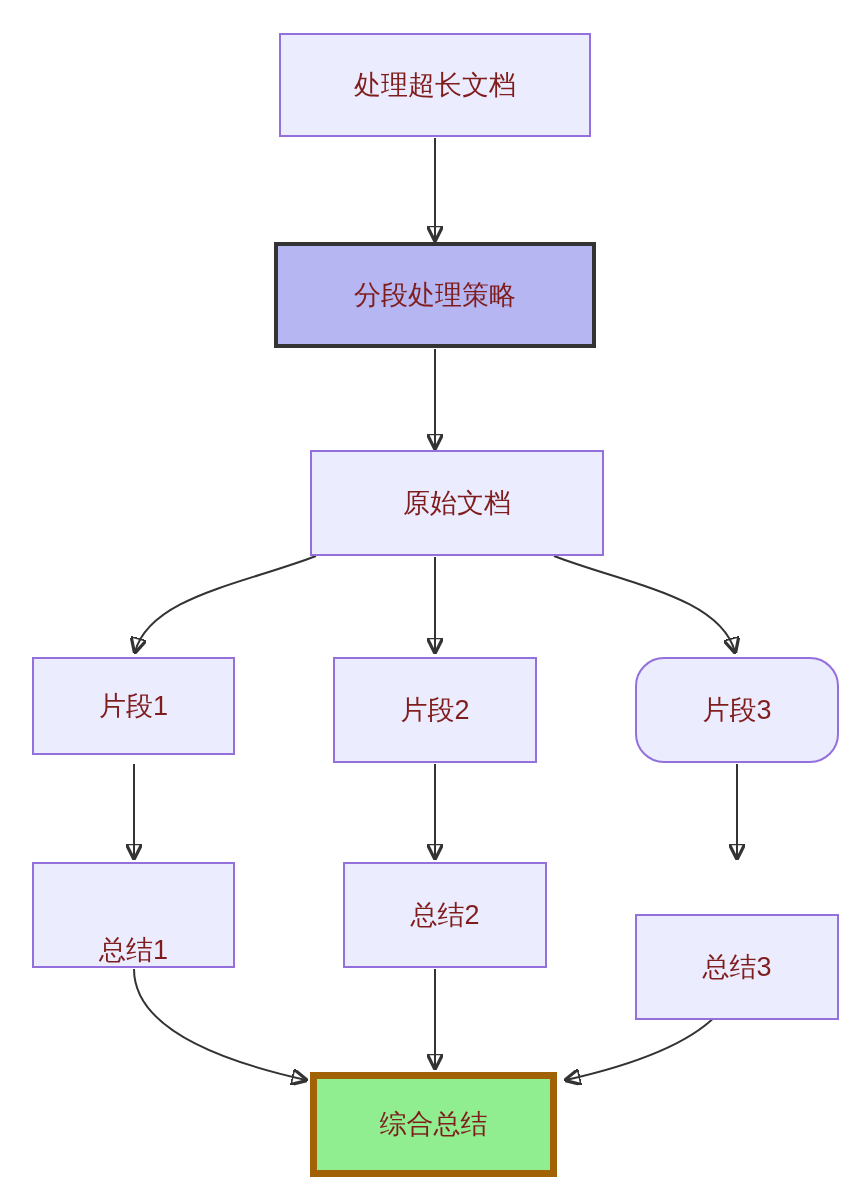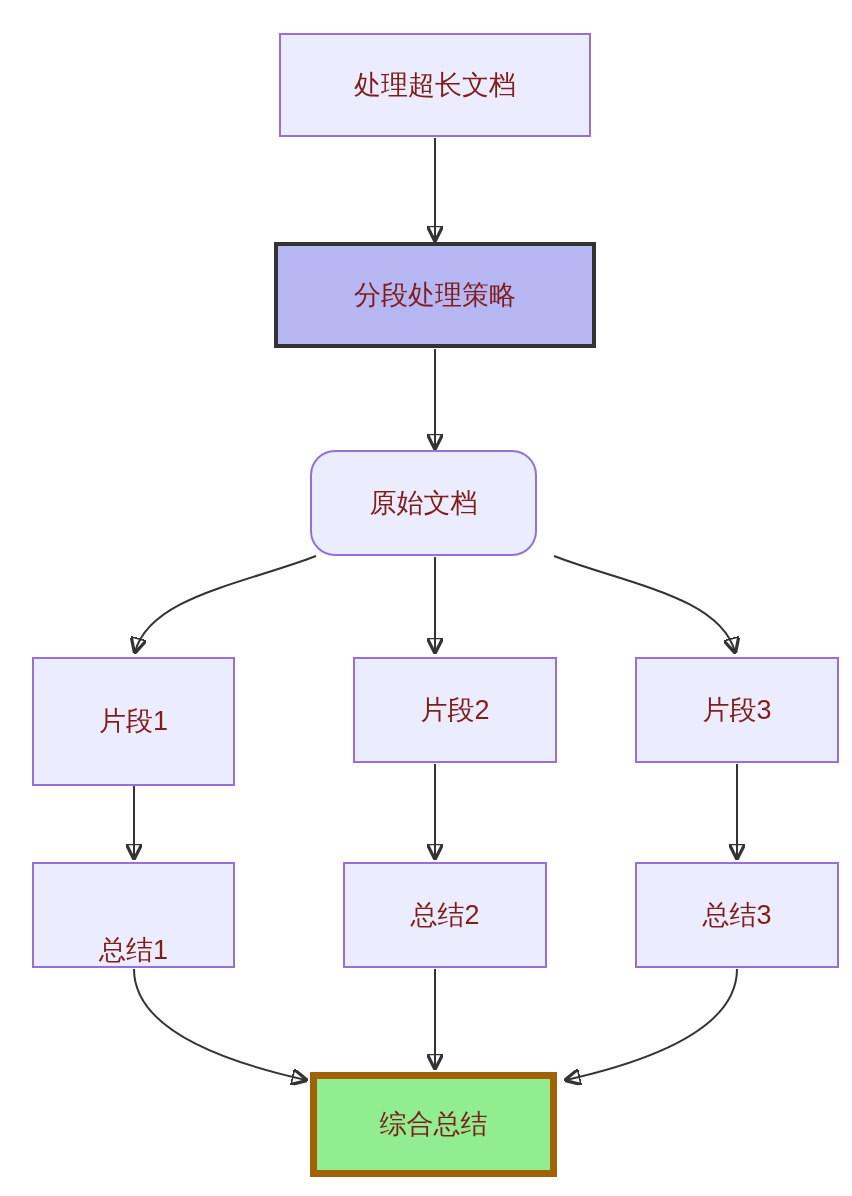--- a/index.html
+++ b/index.html
@@ -75,45 +75,45 @@
   </svg>
 
   <div class="node" style="left:279px; top:33px; width:312px; height:104px;">
     <span>处理超长文档</span>
   </div>
 
   <div class="node node--emphasis" style="left:274px; top:242px; width:322px; height:106px;">
     <span>分段处理策略</span>
   </div>
 
-  <div class="node" style="left:310px; top:450px; width:227px; height:106px;border-radius:25px;">
+  <div class="node" style="left:310px; top:450px; width:294px; height:106px;">
     <span>原始文档</span>
   </div>
 
-  <div class="node" style="left:32px; top:657px; width:203px; height:129px;">
+  <div class="node" style="left:32px; top:657px; width:203px; height:98px;">
     <span>片段1</span>
   </div>
 
-  <div class="node" style="left:333px; top:657px; width:204px; height:106px;margin-left:20px;">
+  <div class="node" style="left:333px; top:657px; width:204px; height:106px;">
     <span>片段2</span>
   </div>
 
-  <div class="node" style="left:635px; top:657px; width:204px; height:106px;">
+  <div class="node" style="left:635px; top:657px; width:204px; height:106px;border-radius:29px;">
     <span>片段3</span>
   </div>
 
   <div class="node" style="left:32px; top:862px; width:203px; height:106px;align-items:flex-end;">
     <span>总结1</span>
   </div>
 
   <div class="node" style="left:343px; top:862px; width:204px; height:106px;">
     <span>总结2</span>
   </div>
 
-  <div class="node" style="left:635px; top:862px; width:204px; height:106px;">
+  <div class="node" style="left:635px; top:914px; width:204px; height:106px;">
     <span>总结3</span>
   </div>
 
   <div class="node node--success" style="left:310px; top:1072px; width:247px; height:105px;">
     <span>综合总结</span>
   </div>
 
 </div>
 
 </body></html>

